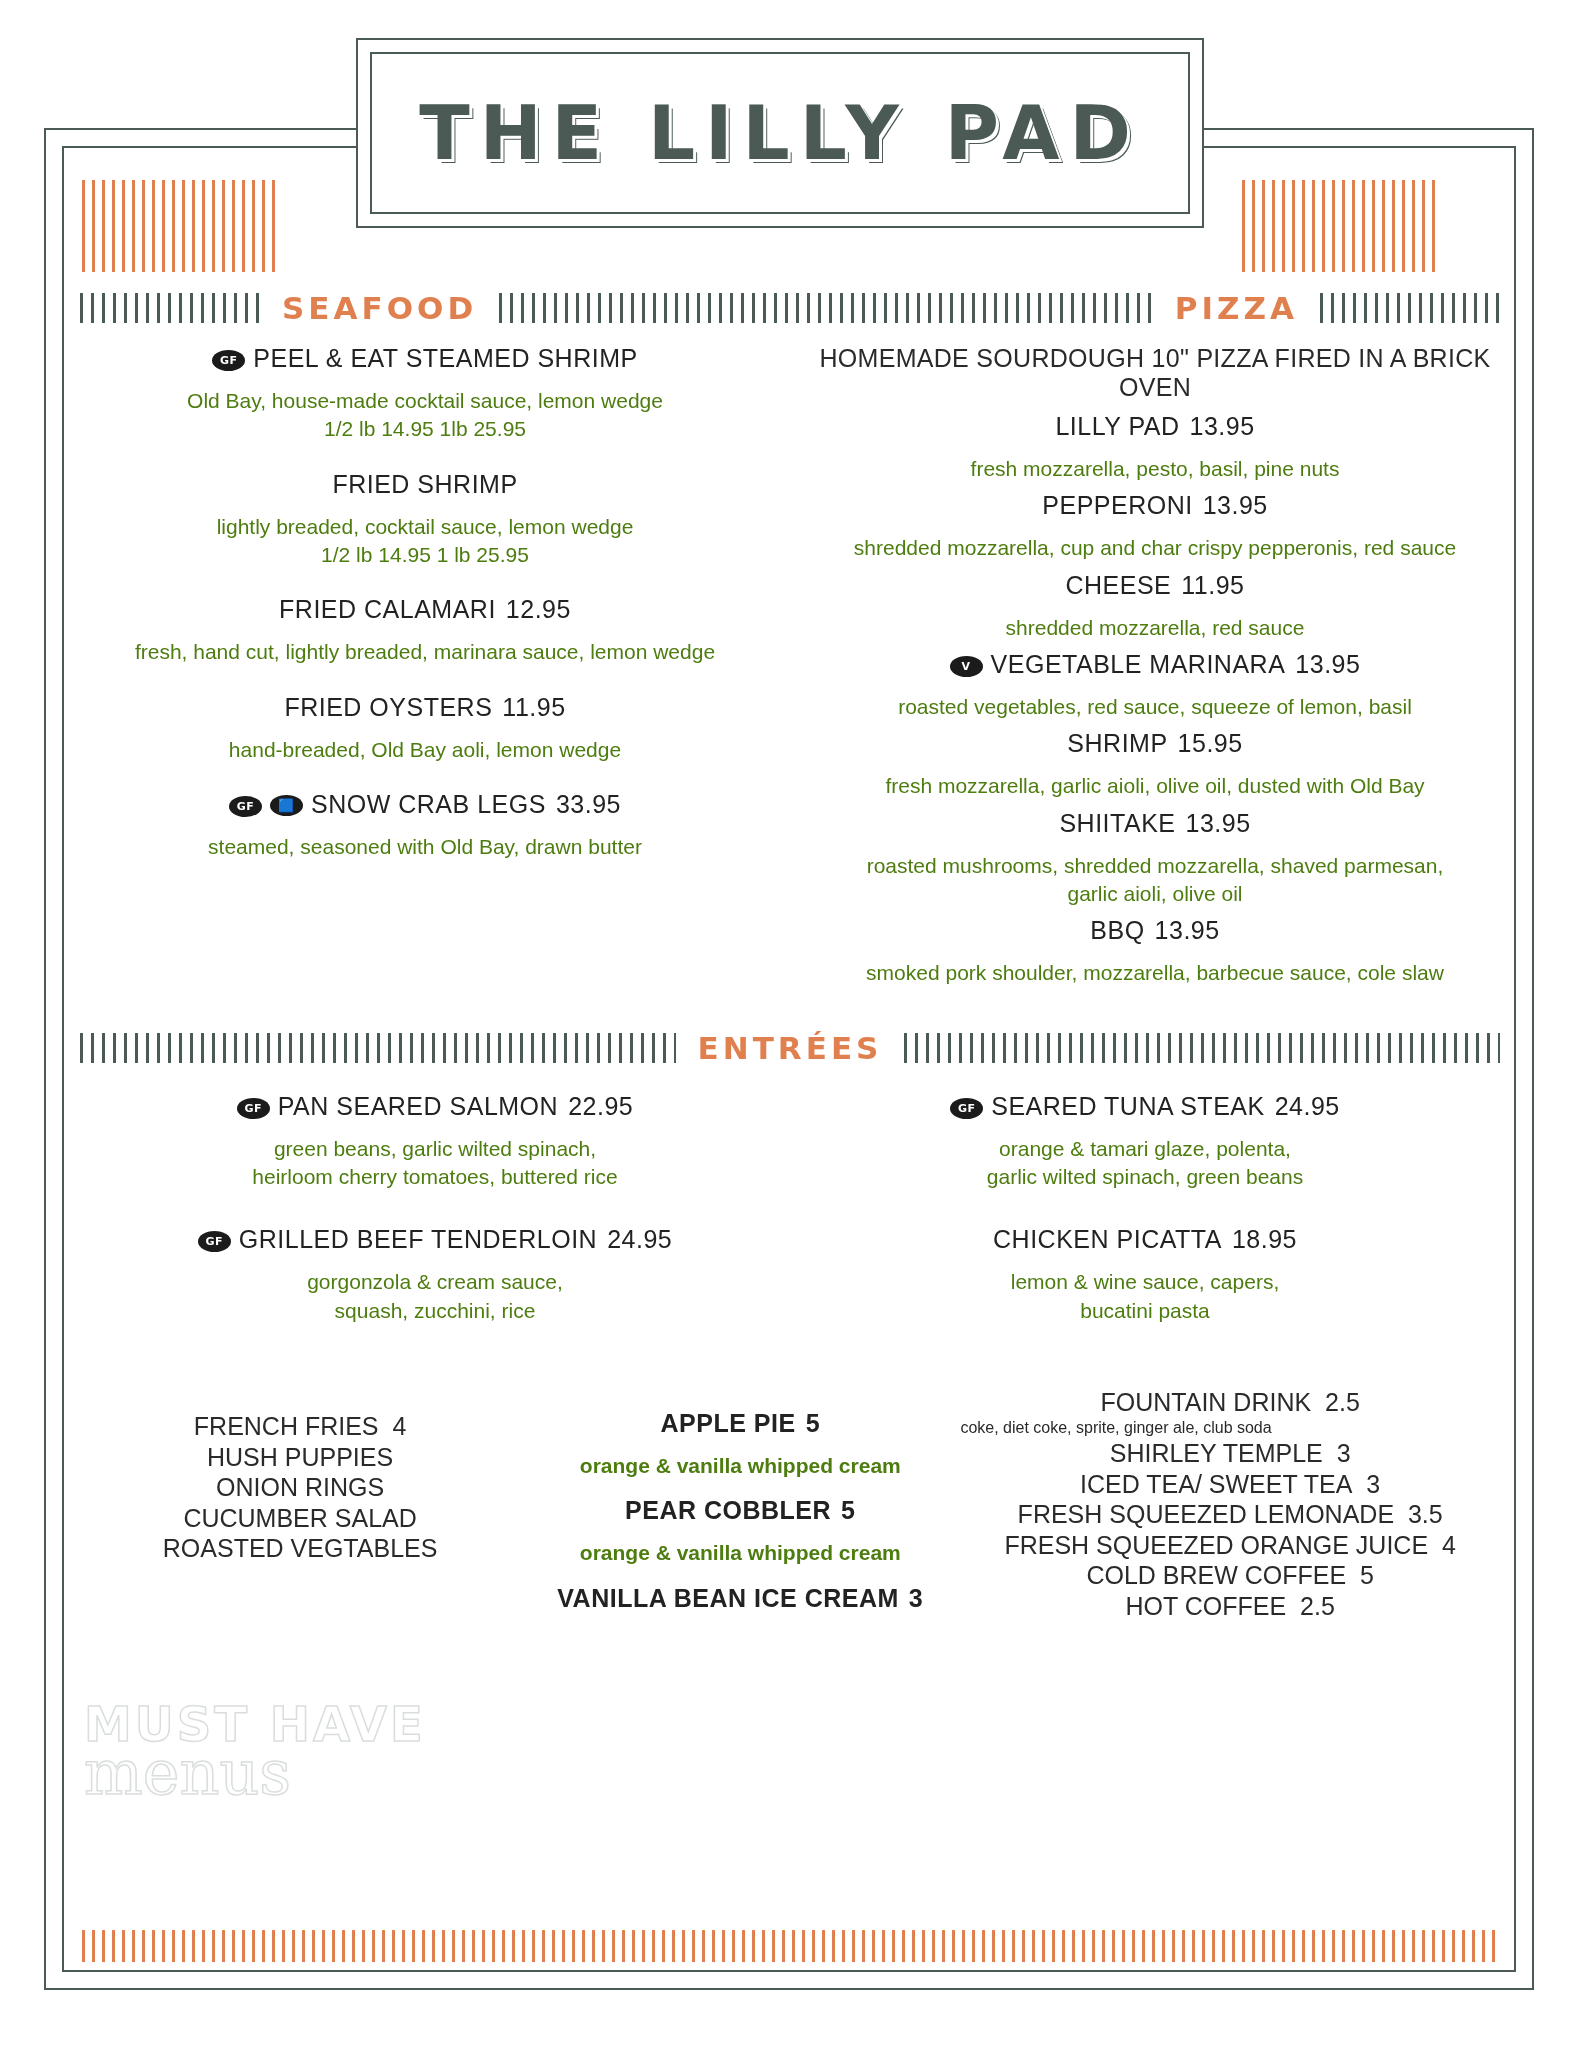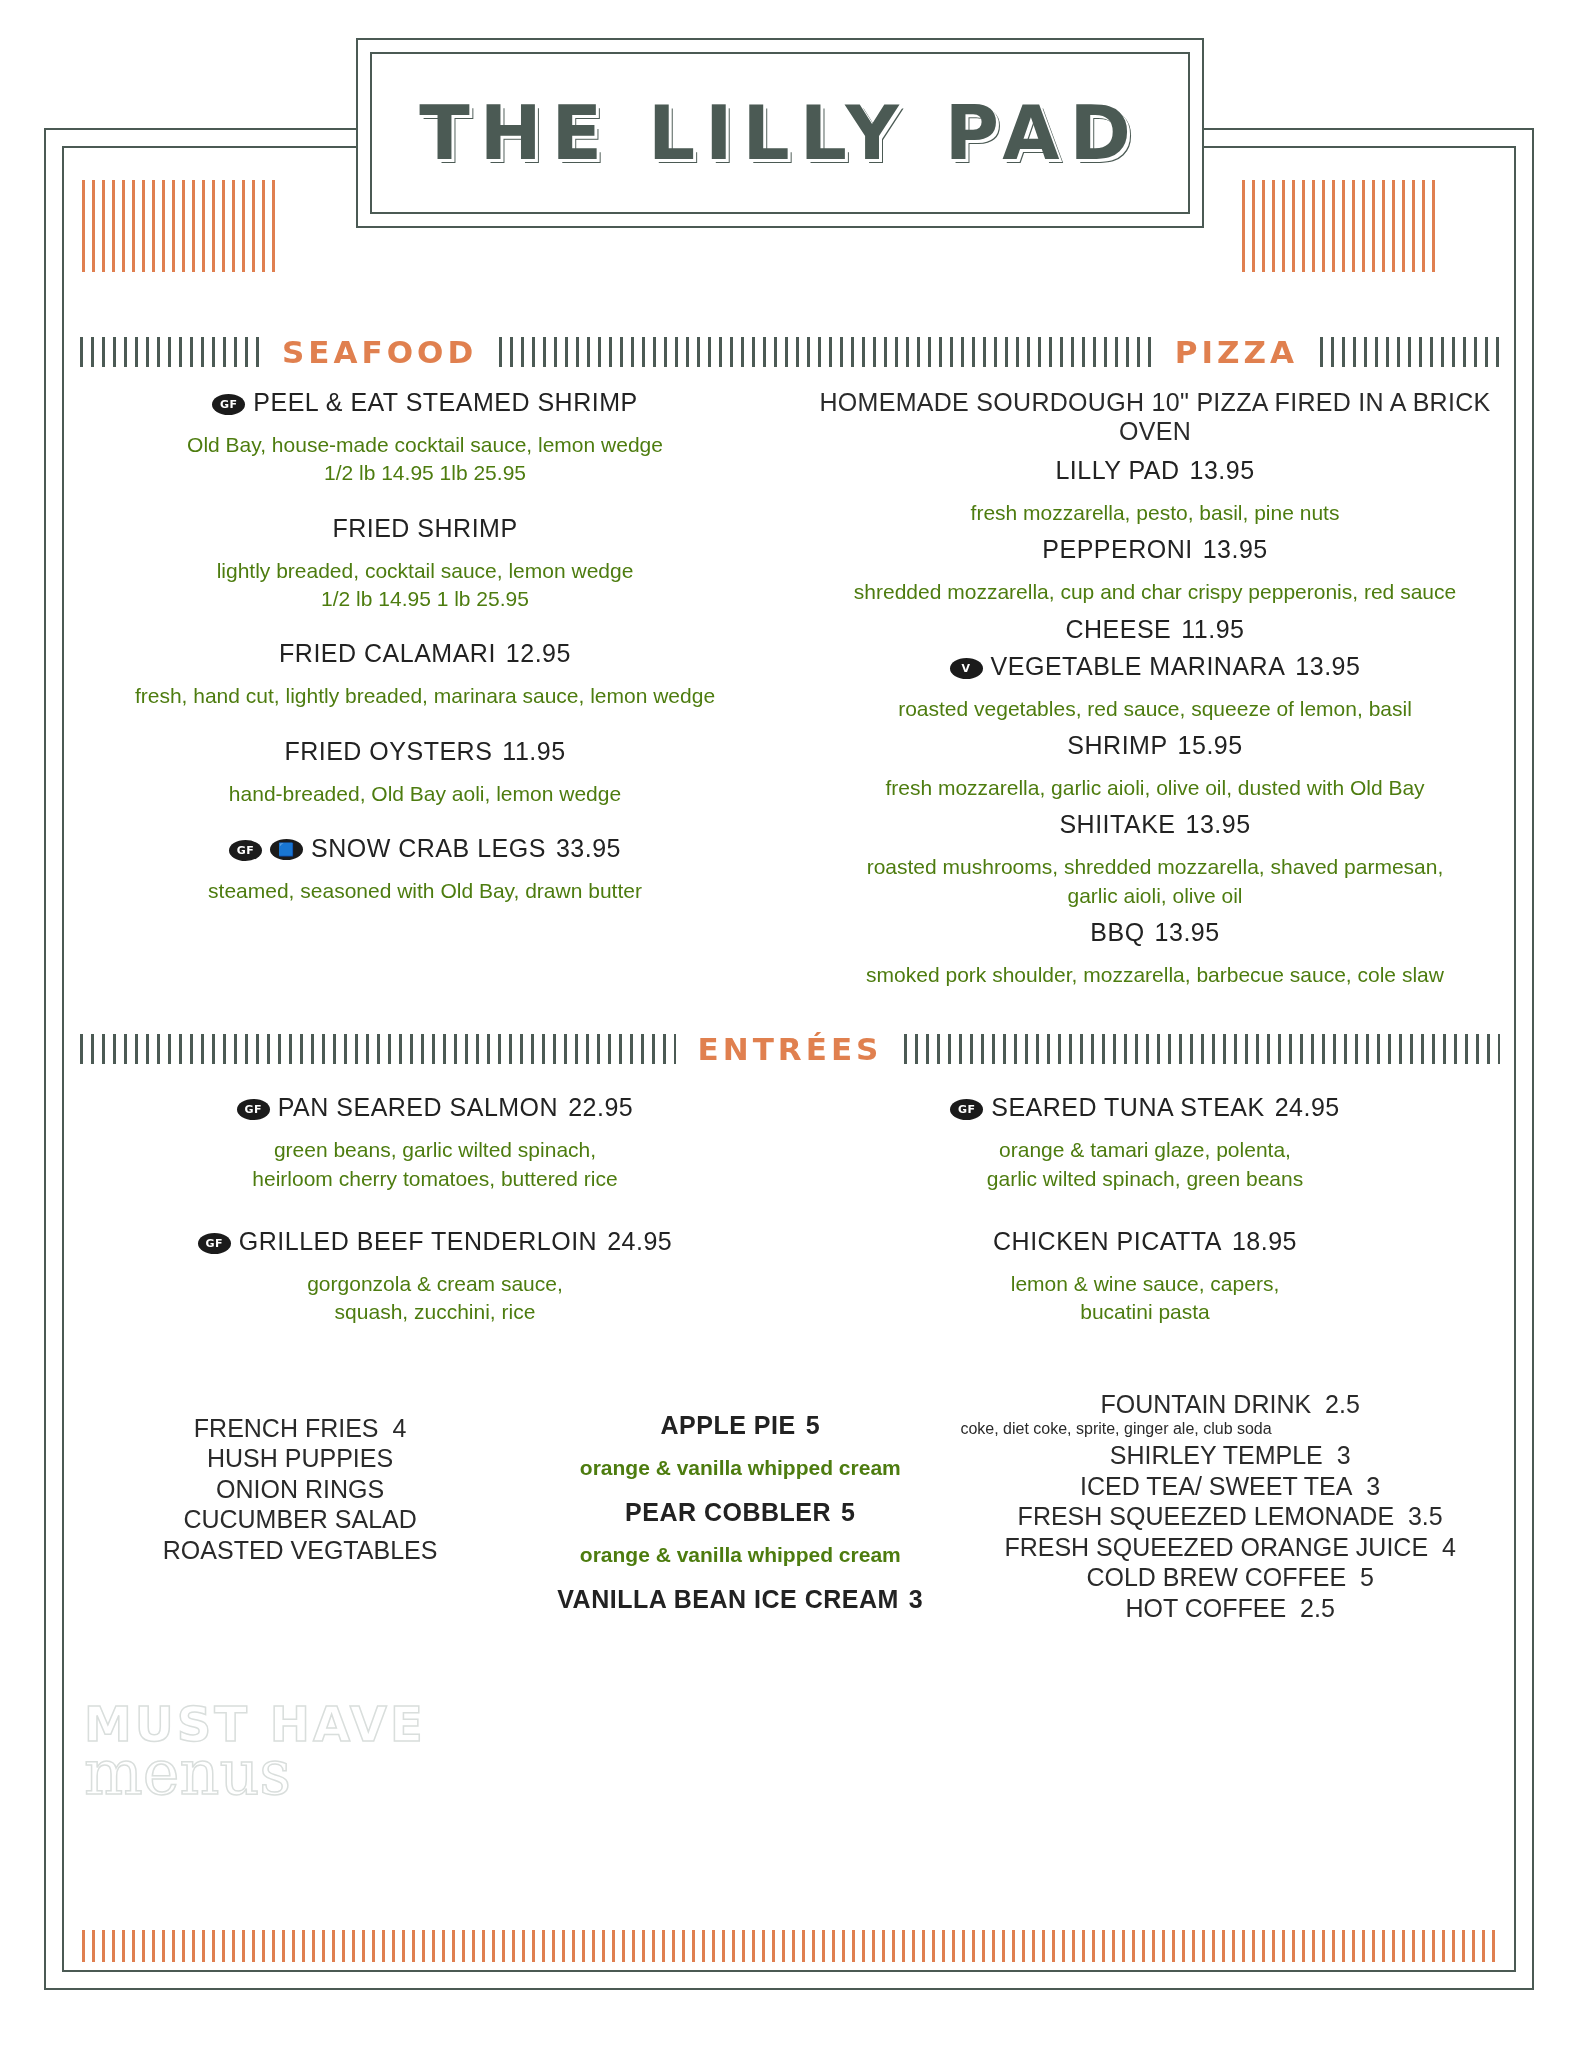--- a/index.html
+++ b/index.html
@@ -81,21 +81,20 @@
     position: absolute;
     left: 80px; top: 290px;
     width: 1420px;
   }
 
   
   .sec-row {
     display: flex;
     align-items: center;
     width: 100%;
-    margin-top: 44px;
   }
   .sec-title {
     font-family: "DejaVu Sans", sans-serif;
     font-weight: bold;
     font-size: 31px;
     letter-spacing: 4px;
     color: #e0804f;
     white-space: nowrap;
     padding: 0 22px;
   }
@@ -305,20 +304,21 @@
           <div class="item-name">
             <span>PEPPERONI</span><span class="price">13.95</span>
           </div>
           <div class="item-desc">shredded mozzarella, cup and char crispy pepperonis, red sauce</div>
         </div>
 
         <div class="item pizza-item">
           <div class="item-name">
             <span>CHEESE</span><span class="price">11.95</span>
           </div>
+          <div class="item-desc">shredded mozzarella, red sauce</div>
         </div>
 
         <div class="item pizza-item">
           <div class="item-name">
             <span class="badge">V</span><span>VEGETABLE MARINARA</span><span class="price">13.95</span>
           </div>
           <div class="item-desc">roasted vegetables, red sauce, squeeze of lemon, basil</div>
         </div>
 
         <div class="item pizza-item">

